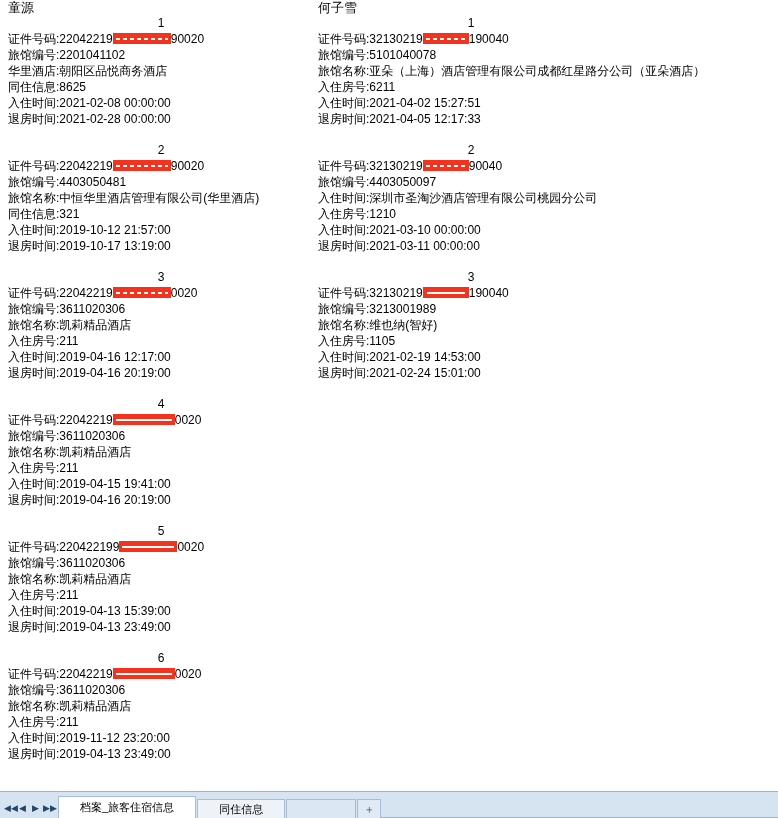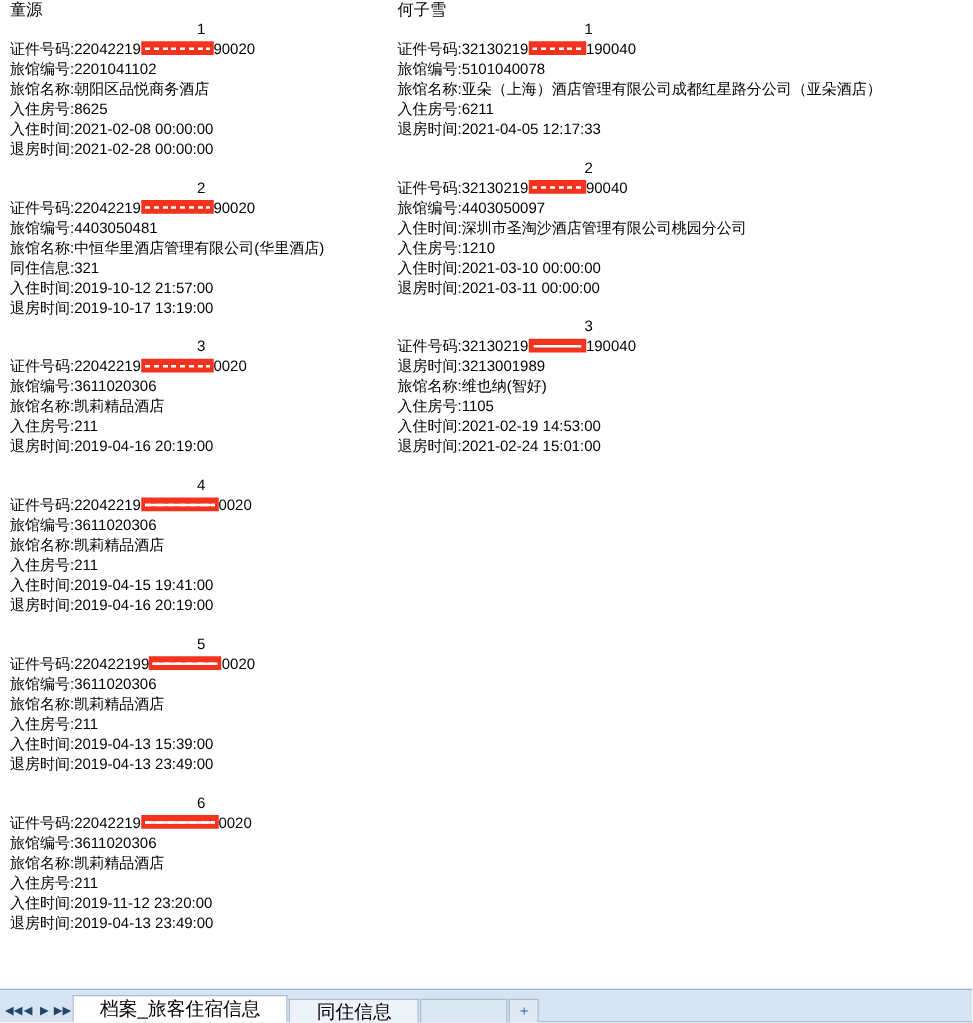--- a/index.html
+++ b/index.html
@@ -118,21 +118,21 @@
     display:inline-block;
     line-height:11px;
     text-align:center;
     font-size:9px;
     color:#22456b;
   }
   .tab{
     height:19px;
     line-height:19px;
     padding:0 21px;
-    font-size:15px;
+    font-size:11px;
     background:#eef3f9;
     border:1px solid #a8bcd2;
     border-bottom:none;
     margin-right:1px;
     position:relative;
     top:1px;
     color:#000;
     white-space:nowrap;
   }
   .tab.active{
@@ -170,42 +170,43 @@
 <div class="sheet">
   <div class="vsep"></div>
 
   <div class="col col-left">
     <div class="person-name">童源</div>
     <div id="left-records">
         <div class="record">
           <div class="rec-num">1</div>
           <div class="line">证件号码:22042219<span class="redact squiggle" style="width: 58px;"></span>90020</div>
           <div class="line">旅馆编号:2201041102</div>
-          <div class="line">旅馆名称:朝阳区品悦商务酒店</div>
-          <div class="line">入住房号:8625</div>
+          <div class="line">华里酒店:朝阳区品悦商务酒店</div>
+          <div class="line">同住信息:8625</div>
           <div class="line">入住时间:2021-02-08 00:00:00</div>
           <div class="line">退房时间:2021-02-28 00:00:00</div>
           <div class="spacer"></div>
         </div>
         <div class="record">
           <div class="rec-num">2</div>
           <div class="line">证件号码:22042219<span class="redact squiggle" style="width: 58px;"></span>90020</div>
           <div class="line">旅馆编号:4403050481</div>
           <div class="line">旅馆名称:中恒华里酒店管理有限公司(华里酒店)</div>
           <div class="line">同住信息:321</div>
           <div class="line">入住时间:2019-10-12 21:57:00</div>
           <div class="line">退房时间:2019-10-17 13:19:00</div>
           <div class="spacer"></div>
         </div>
         <div class="record">
           <div class="rec-num">3</div>
           <div class="line">证件号码:22042219<span class="redact squiggle" style="width: 58px;"></span>0020</div>
           <div class="line">旅馆编号:3611020306</div>
           <div class="line">旅馆名称:凯莉精品酒店</div>
           <div class="line">入住房号:211</div>
+          <div class="line">入住时间:2019-04-16 12:17:00</div>
           <div class="line">退房时间:2019-04-16 20:19:00</div>
           <div class="spacer"></div>
         </div>
         <div class="record">
           <div class="rec-num">4</div>
           <div class="line">证件号码:22042219<span class="redact dashes" style="width: 62px;"></span>0020</div>
           <div class="line">旅馆编号:3611020306</div>
           <div class="line">旅馆名称:凯莉精品酒店</div>
           <div class="line">入住房号:211</div>
           <div class="line">入住时间:2019-04-15 19:41:00</div>
@@ -237,37 +238,38 @@
 
   <div class="col col-right">
     <div class="person-name">何子雪</div>
     <div id="right-records">
         <div class="record">
           <div class="rec-num">1</div>
           <div class="line">证件号码:32130219<span class="redact squiggle" style="width: 46px;"></span>190040</div>
           <div class="line">旅馆编号:5101040078</div>
           <div class="line">旅馆名称:亚朵（上海）酒店管理有限公司成都红星路分公司（亚朵酒店）</div>
           <div class="line">入住房号:6211</div>
+          <div class="line">入住时间:2021-04-02 15:27:51</div>
           <div class="line">退房时间:2021-04-05 12:17:33</div>
           <div class="spacer"></div>
         </div>
         <div class="record">
           <div class="rec-num">2</div>
           <div class="line">证件号码:32130219<span class="redact squiggle" style="width: 46px;"></span>90040</div>
           <div class="line">旅馆编号:4403050097</div>
           <div class="line">入住时间:深圳市圣淘沙酒店管理有限公司桃园分公司</div>
           <div class="line">入住房号:1210</div>
           <div class="line">入住时间:2021-03-10 00:00:00</div>
           <div class="line">退房时间:2021-03-11 00:00:00</div>
           <div class="spacer"></div>
         </div>
         <div class="record">
           <div class="rec-num">3</div>
           <div class="line">证件号码:32130219<span class="redact solidmark" style="width: 46px;"></span>190040</div>
-          <div class="line">退房时间:3213001989</div>
+          <div class="line">旅馆编号:3213001989</div>
           <div class="line">旅馆名称:维也纳(智好)</div>
           <div class="line">入住房号:1105</div>
           <div class="line">入住时间:2021-02-19 14:53:00</div>
           <div class="line">退房时间:2021-02-24 15:01:00</div>
           <div class="spacer"></div>
         </div>
       </div>
   </div>
 </div>
 

